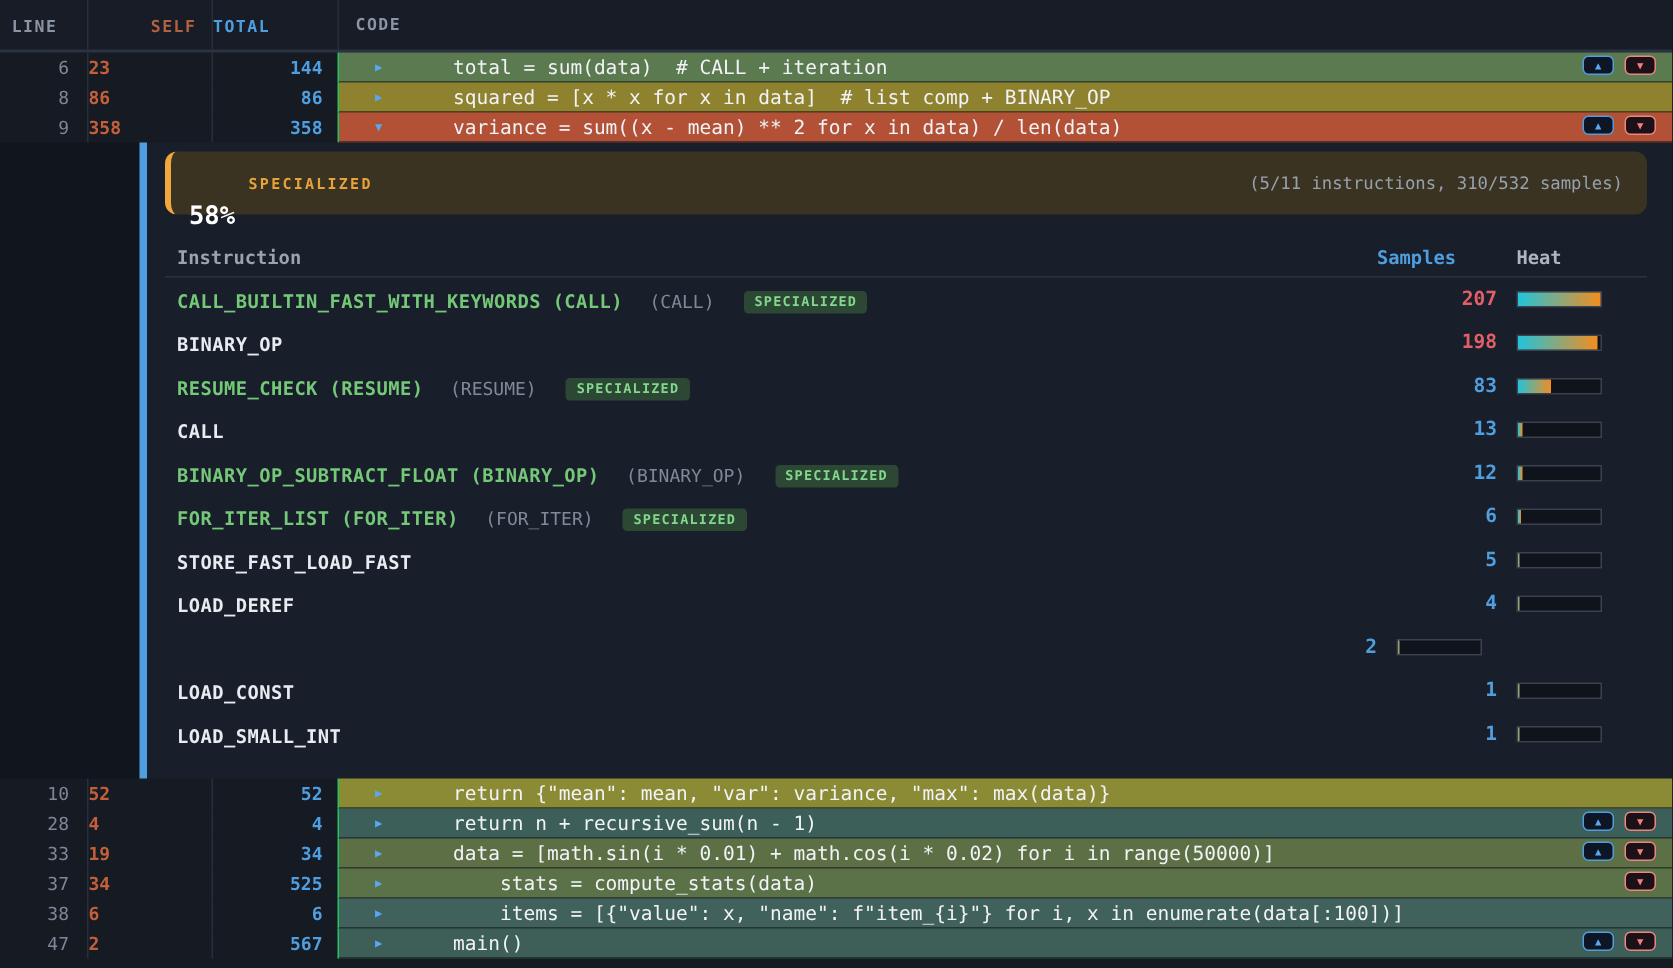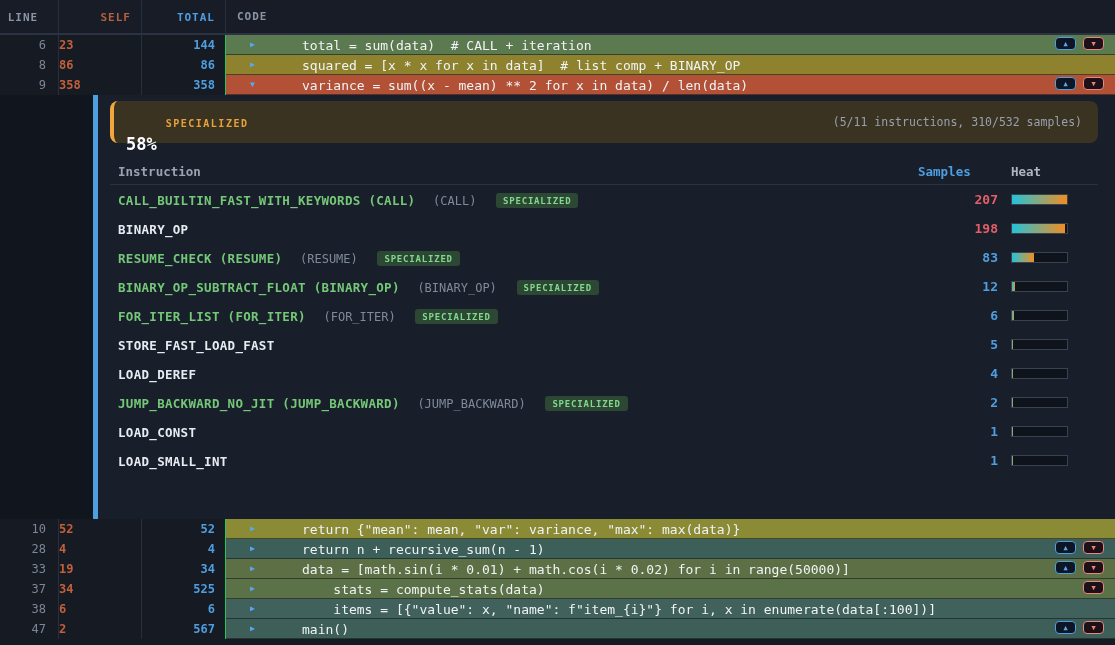--- a/index.html
+++ b/index.html
@@ -14,21 +14,21 @@
 
   
   .thead {
     display: flex; height: 35px; align-items: center;
     background: #171c26;
     border-bottom: 2px solid #2b3342;
     font-size: 11px; font-weight: bold; letter-spacing: 1px;
   }
   .col-line  { width: 59px; text-align: center; padding-right: 12px; border-right: 1px solid #272e3c; height: 100%; line-height: 35px; color: #8b94a5; }
   .col-self  { width: 83px; text-align: right; padding-right: 10px; border-right: 1px solid #272e3c; height: 100%; line-height: 35px; color: #b3613f; }
-  .col-total { width: 84px; text-align: right; padding-right: 10px; border-right: 1px solid #272e3c; height: 100%; line-height: 35px; color: #4f9ee0; }
+  .col-total { width: 84px; text-align: left; padding-right: 10px; border-right: 1px solid #272e3c; height: 100%; line-height: 35px; color: #4f9ee0; }
   .col-code  { flex: 1; padding-left: 11px; color: #8b94a5; }
 
   
   .crow { display: flex; height: 20px; }
   .c-line  { width: 59px; text-align: right; padding-right: 12px; border-right: 1px solid #272e3c; color: #7e8797; font-size: 12px; line-height: 20px; }
   .c-self  { width: 83px; text-align: left; padding-right: 10px; border-right: 1px solid #272e3c; color: #c3603a; font-size: 12px; font-weight: bold; line-height: 20px; }
   .c-total { width: 84px; text-align: right; padding-right: 10px; border-right: 1px solid #22c55e; color: #4f9ee0; font-size: 12px; font-weight: bold; line-height: 20px; }
   .c-code  {
     flex: 1; position: relative; display: flex; align-items: center;
     box-shadow: inset 0 -1px 0 rgba(14,18,26,.55);
@@ -200,20 +200,33 @@
     </div>
     <div class="i-samples">83</div>
     <div class="i-heat">
       <span class="heatbar">
         <span class="heatfill" style="width: 40%;"></span>
       </span>
     </div>
   </div>
           <div class="irow">
     <div class="i-namecell">
+      <span class="iname">CALL</span>
+      
+      
+    </div>
+    <div class="i-samples">13</div>
+    <div class="i-heat">
+      <span class="heatbar">
+        <span class="heatfill" style="width: 6%;"></span>
+      </span>
+    </div>
+  </div>
+          <div class="irow">
+    <div class="i-namecell">
       <span class="iname specialized">BINARY_OP_SUBTRACT_FLOAT (BINARY_OP)</span>
       <span class="ibase">(BINARY_OP)</span>
       <span class="ibadge">SPECIALIZED</span>
     </div>
     <div class="i-samples">12</div>
     <div class="i-heat">
       <span class="heatbar">
         <span class="heatfill" style="width: 5.5%;"></span>
       </span>
     </div>
@@ -251,25 +264,20 @@
       
     </div>
     <div class="i-samples">4</div>
     <div class="i-heat">
       <span class="heatbar">
         <span class="heatfill" style="width: 2%;"></span>
       </span>
     </div>
   </div>
           <div class="irow">
-    <div class="i-namecell">
-      <span class="iname specialized">JUMP_BACKWARD_NO_JIT (JUMP_BACKWARD)</span>
-      <span class="ibase">(JUMP_BACKWARD)</span>
-      <span class="ibadge">SPECIALIZED</span>
-    </div>
     <div class="i-samples">2</div>
     <div class="i-heat">
       <span class="heatbar">
         <span class="heatfill" style="width: 1.8%;"></span>
       </span>
     </div>
   </div>
           <div class="irow">
     <div class="i-namecell">
       <span class="iname">LOAD_CONST</span>

